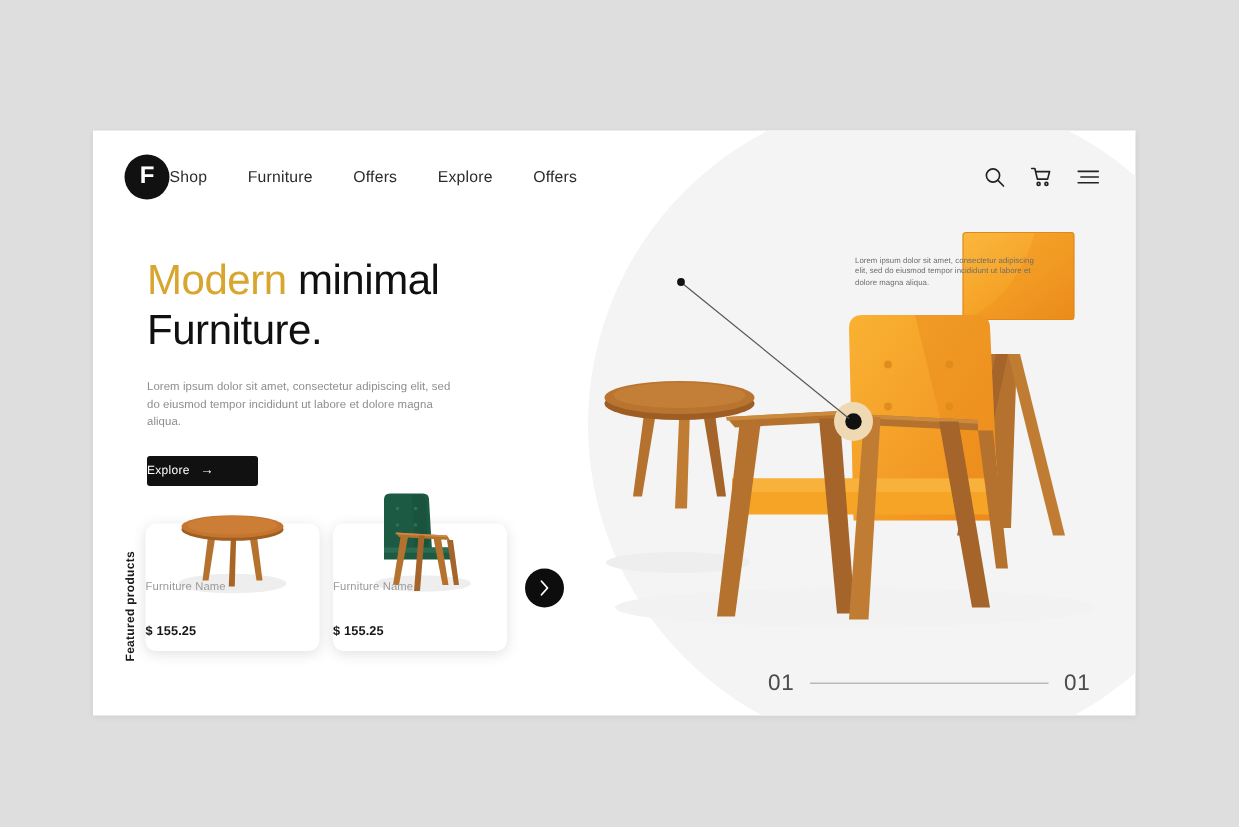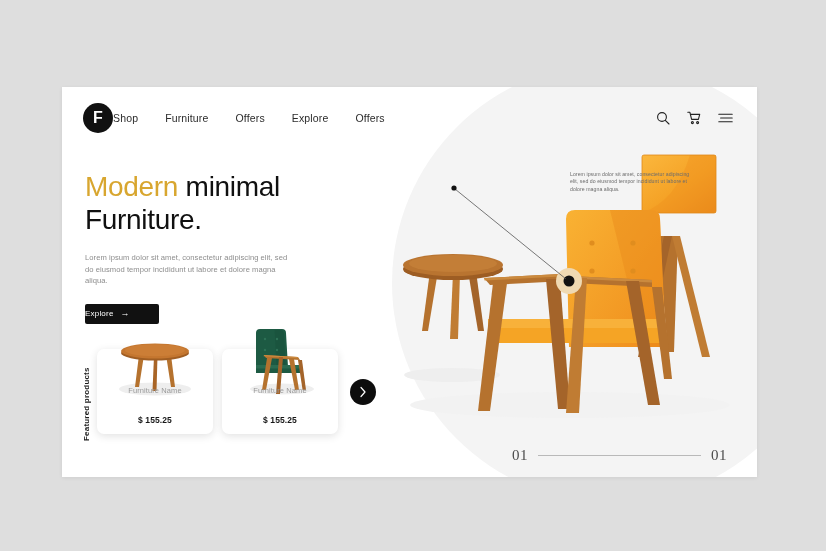--- a/index.html
+++ b/index.html
@@ -89,21 +89,21 @@
     margin-left: auto;
     display: flex;
     align-items: center;
     gap: 17px;
   }
   .nav-icons svg { display: block; cursor: pointer; }
 
   
   .hero {
     position: absolute;
-    left: 23px;
+    left: 36px;
     top: 83px;
     width: 250px;
   }
   .hero h1 {
     font-size: 28px;
     line-height: 33px;
     font-weight: normal;
     color: #101010;
     letter-spacing: -0.3px;
   }
@@ -179,21 +179,21 @@
     top: -22px;
     height: 72px;
     display: flex;
     align-items: flex-end;
     justify-content: center;
   }
   .prod-meta {
     position: absolute;
     left: 0; right: 0;
     bottom: 9px;
-    text-align: center;
+    text-align: left;
   }
   .prod-name {
     font-size: 7.5px;
     color: #9a9a9a;
     letter-spacing: 0.1px;
   }
   .prod-price {
     font-size: 8.5px;
     font-weight: bold;
     color: #161616;
@@ -242,21 +242,20 @@
     position: absolute;
     left: 450px;
     top: 360px;
     width: 215px;
     display: flex;
     align-items: center;
     gap: 10px;
     color: #4c4c4c;
     font-size: 15px;
     letter-spacing: 0.5px;
-    font-family: Liberation Serif, serif;
   }
   .pager .rule {
     flex: 1;
     height: 1px;
     background: #b9b9b9;
   }
 </style>
 </head>
 <body>
 

